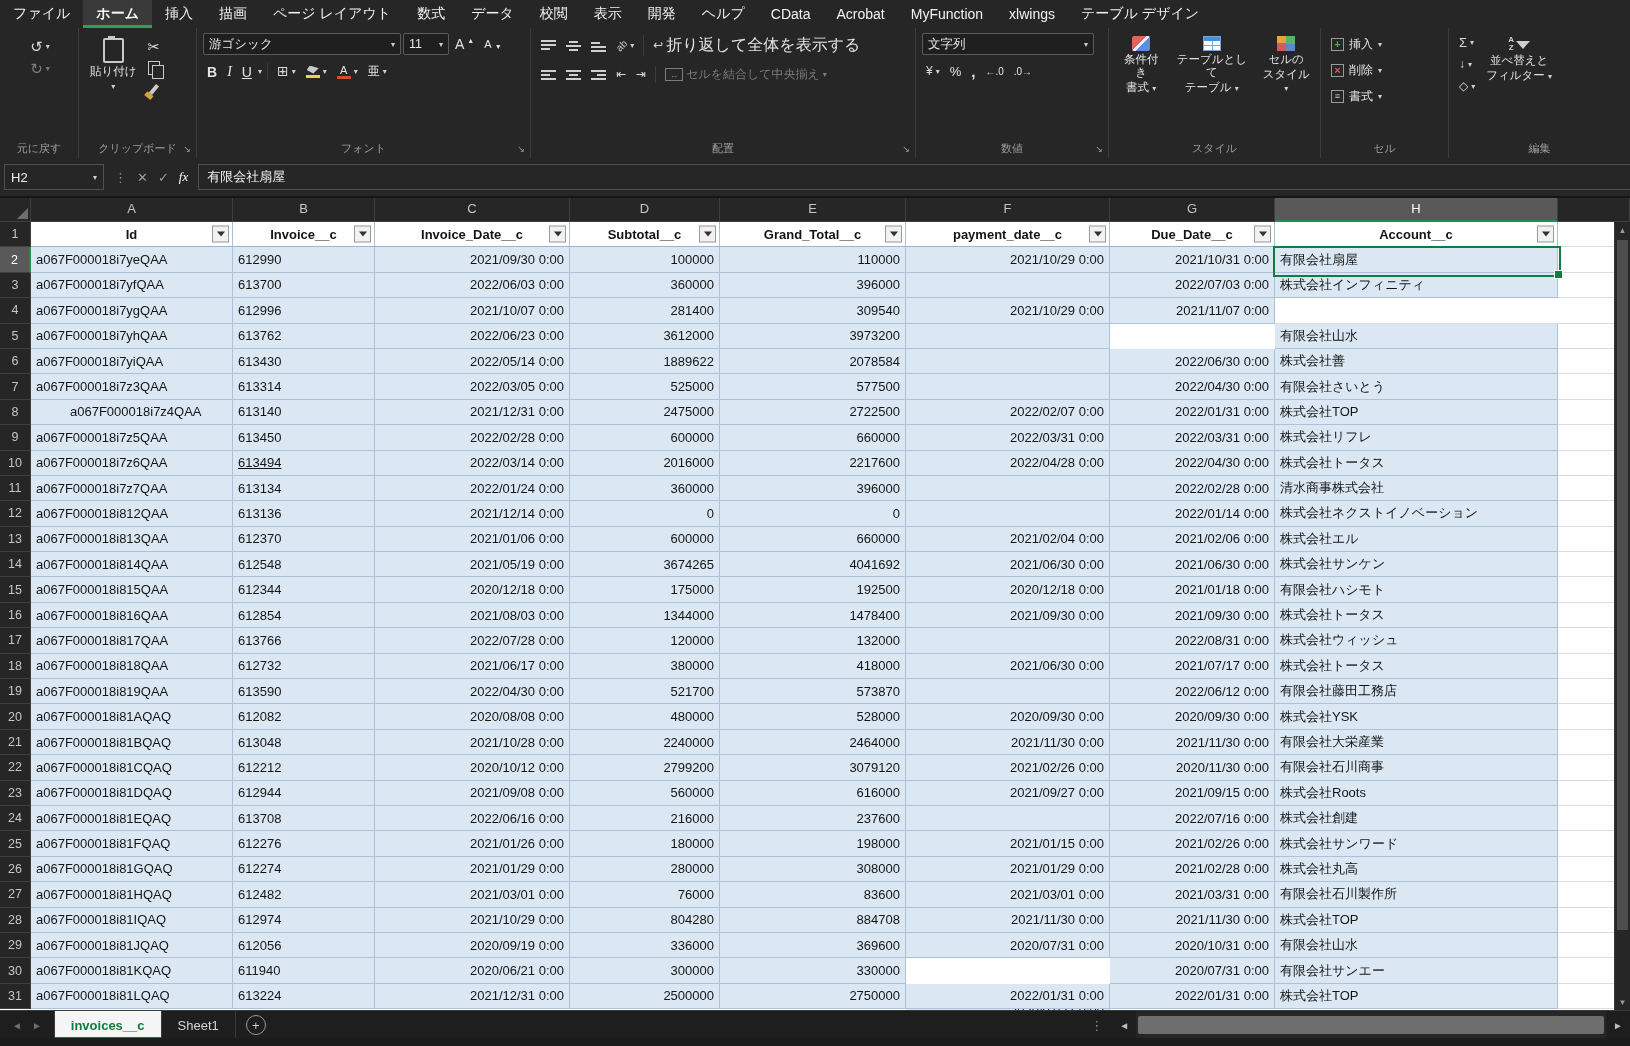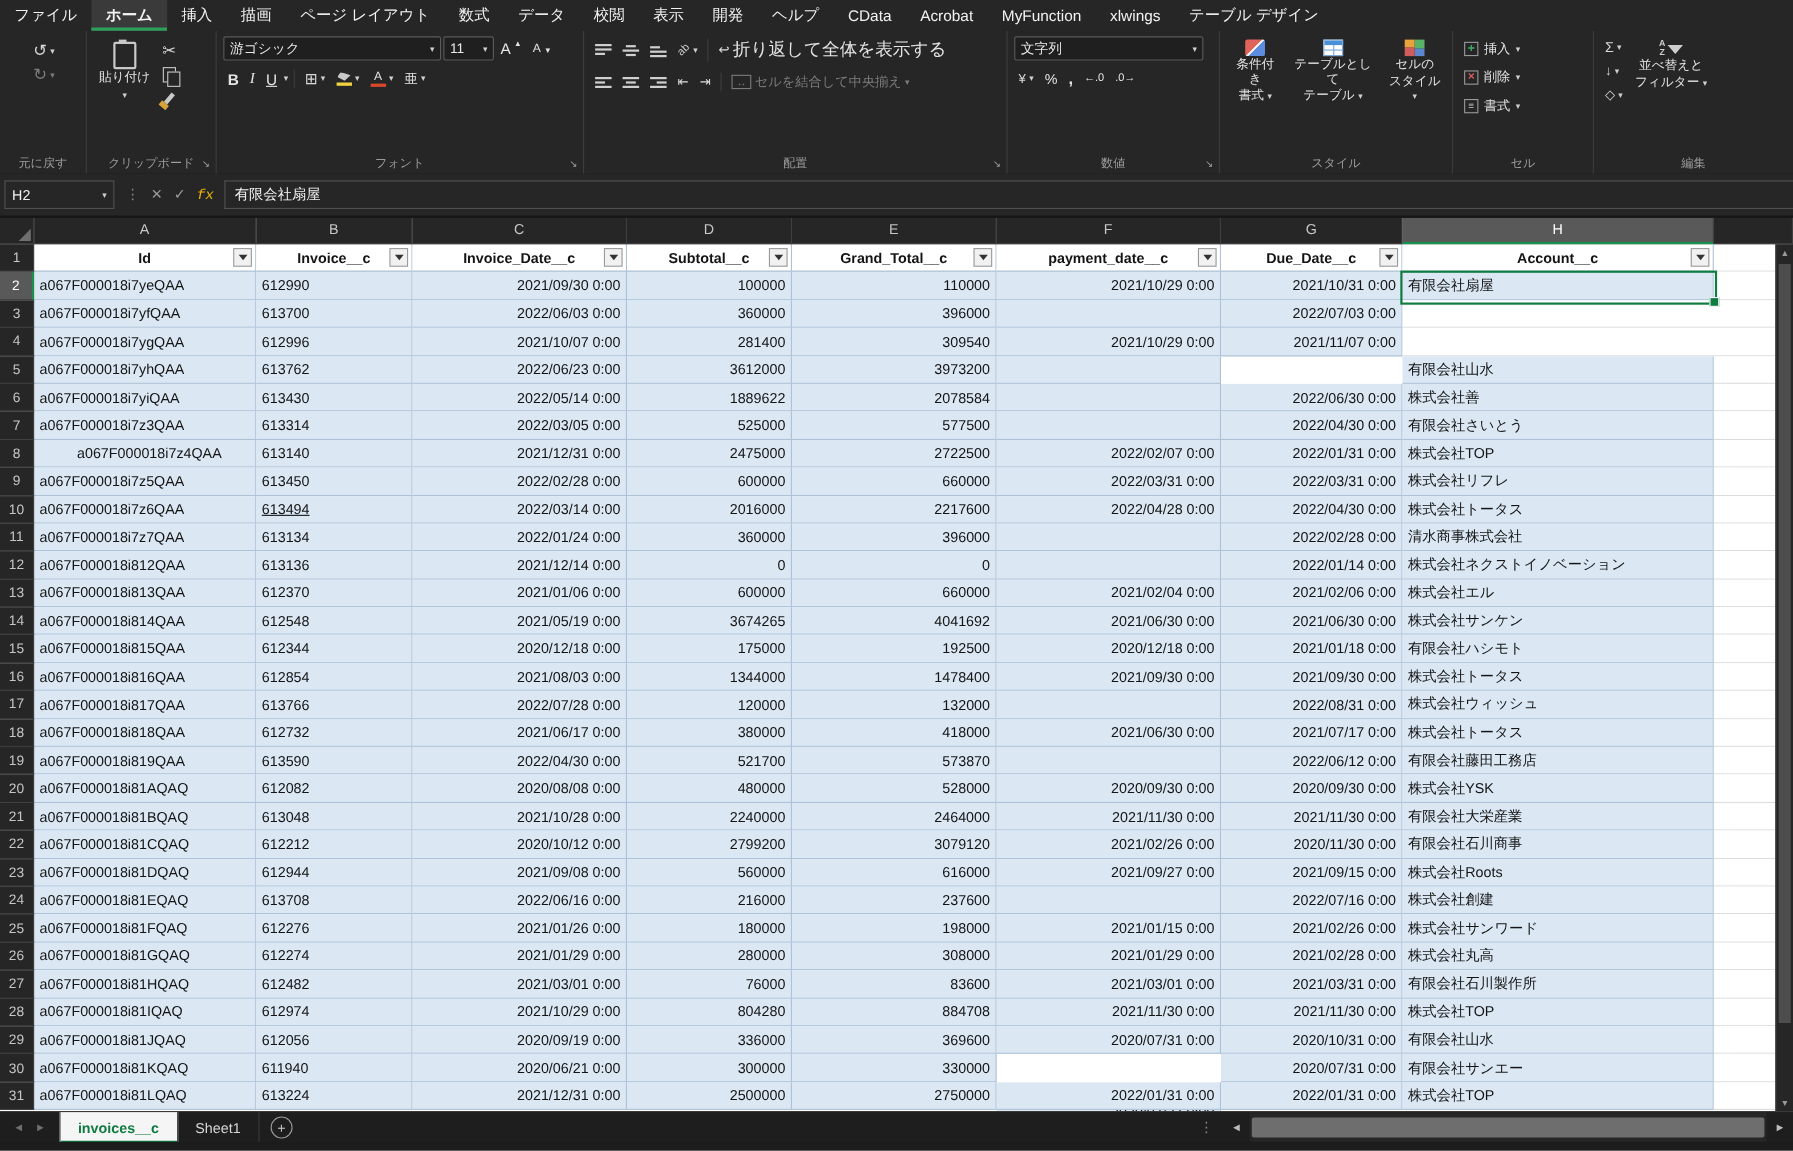--- a/index.html
+++ b/index.html
@@ -370,21 +370,21 @@
 
 <div class="fbar">
   <div class="namebox">
       <span>H2</span>
       <span class="chev">▾</span>
     </div>
   <div class="fbtns">
     <span style="color:#8a8a8a">⋮</span>
     <span style="color:#9a9a9a">✕</span>
     <span style="color:#9a9a9a">✓</span>
-    <span class="it" style="color:#eab308;font-family:Liberation Mono, monospace">fx</span>
+    <span class="it" style="color:#ffffff;font-family:Liberation Serif, serif">fx</span>
   </div>
   <div class="fxval">
       <span>有限会社扇屋</span>
     </div>
 </div>
 
 <div class="grid">
   <div class="corner"></div>
   <div class="colhdrs" id="col-headers">
       <div class="ch" style="width: 202px;">A</div>
@@ -478,20 +478,21 @@
         <div class="tc fillc"></div>
       </div>
       <div class="trow">
         <div class="tc dd" style="width: 202px;">a067F000018i7yfQAA</div>
         <div class="tc dd" style="width: 142px;">613700</div>
         <div class="tc dd ar" style="width: 195px;">2022/06/03 0:00</div>
         <div class="tc dd ar" style="width: 150px;">360000</div>
         <div class="tc dd ar" style="width: 186px;">396000</div>
         <div class="tc dd ar" style="width: 204px;"></div>
         <div class="tc dd ar" style="width: 165px;">2022/07/03 0:00</div>
+        <div class="tc dd" style="width: 283px;">株式会社インフィニティ</div>
         <div class="tc fillc"></div>
       </div>
       <div class="trow">
         <div class="tc dd" style="width: 202px;">a067F000018i7ygQAA</div>
         <div class="tc dd" style="width: 142px;">612996</div>
         <div class="tc dd ar" style="width: 195px;">2021/10/07 0:00</div>
         <div class="tc dd ar" style="width: 150px;">281400</div>
         <div class="tc dd ar" style="width: 186px;">309540</div>
         <div class="tc dd ar" style="width: 204px;">2021/10/29 0:00</div>
         <div class="tc dd ar" style="width: 165px;">2021/11/07 0:00</div>

